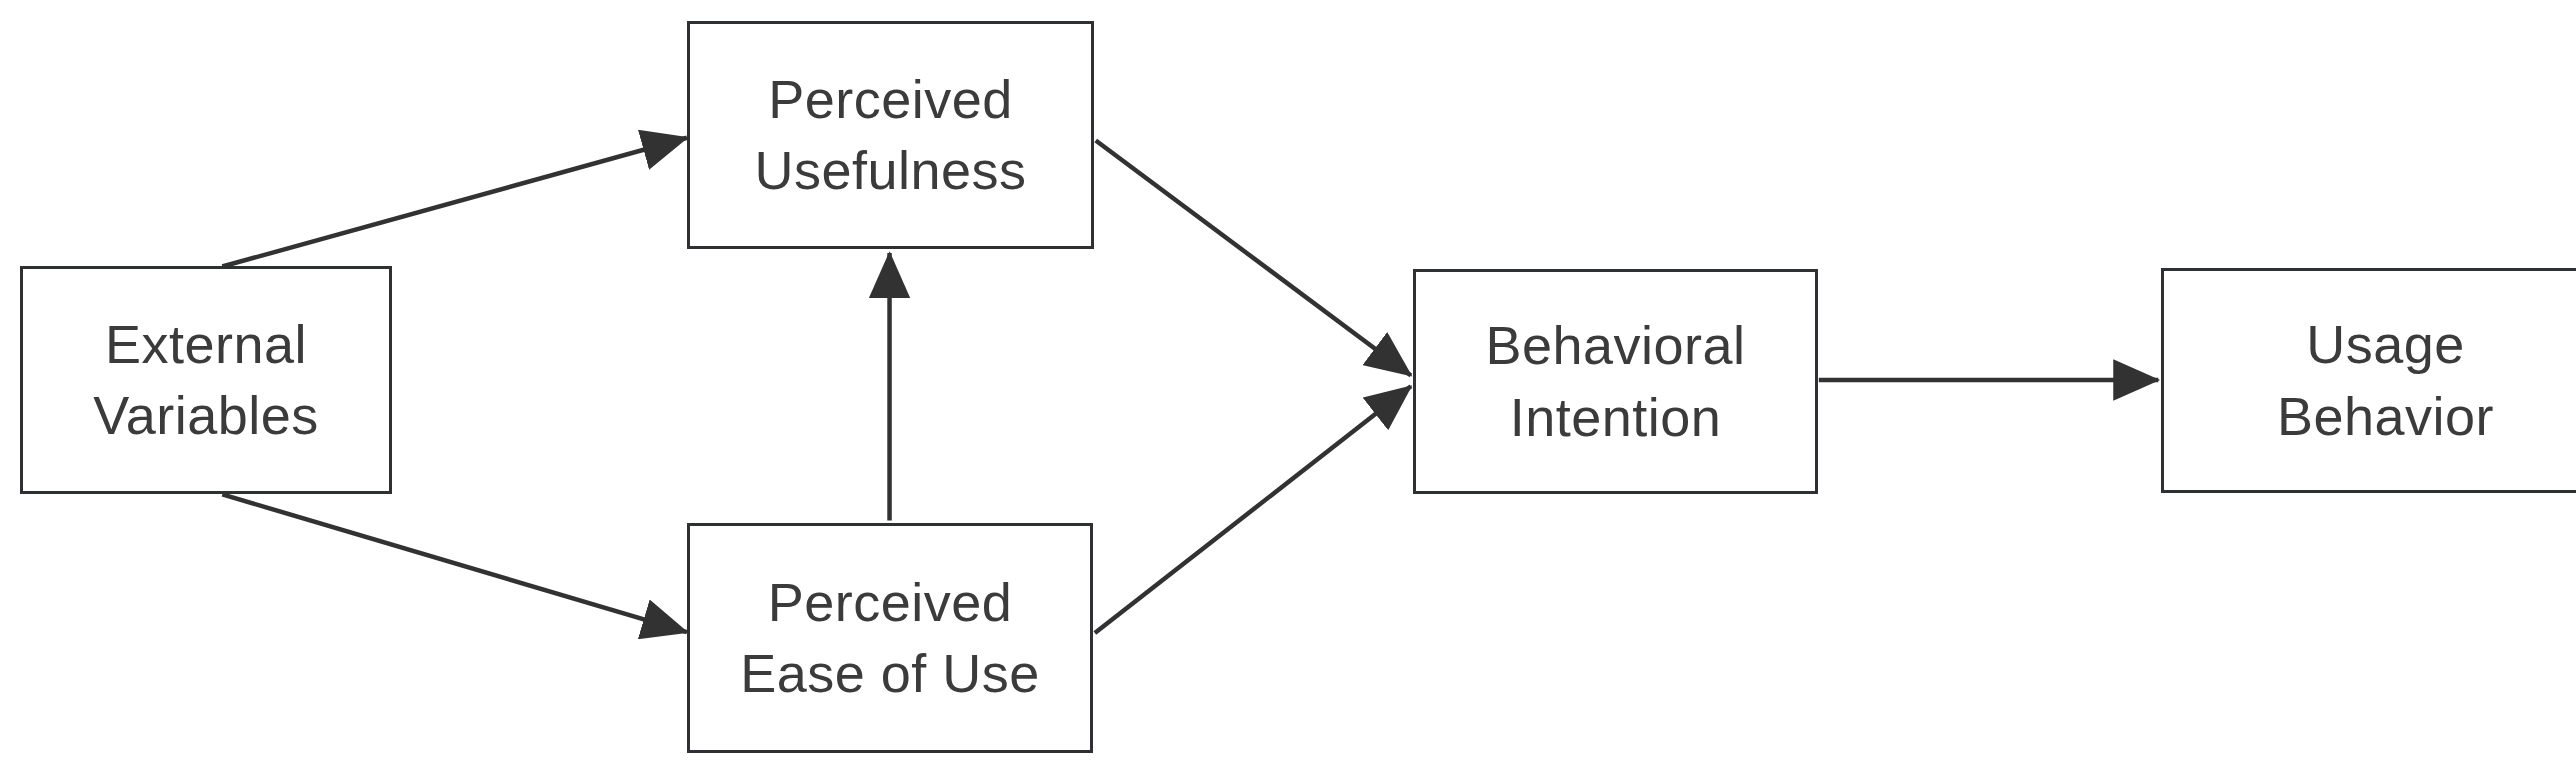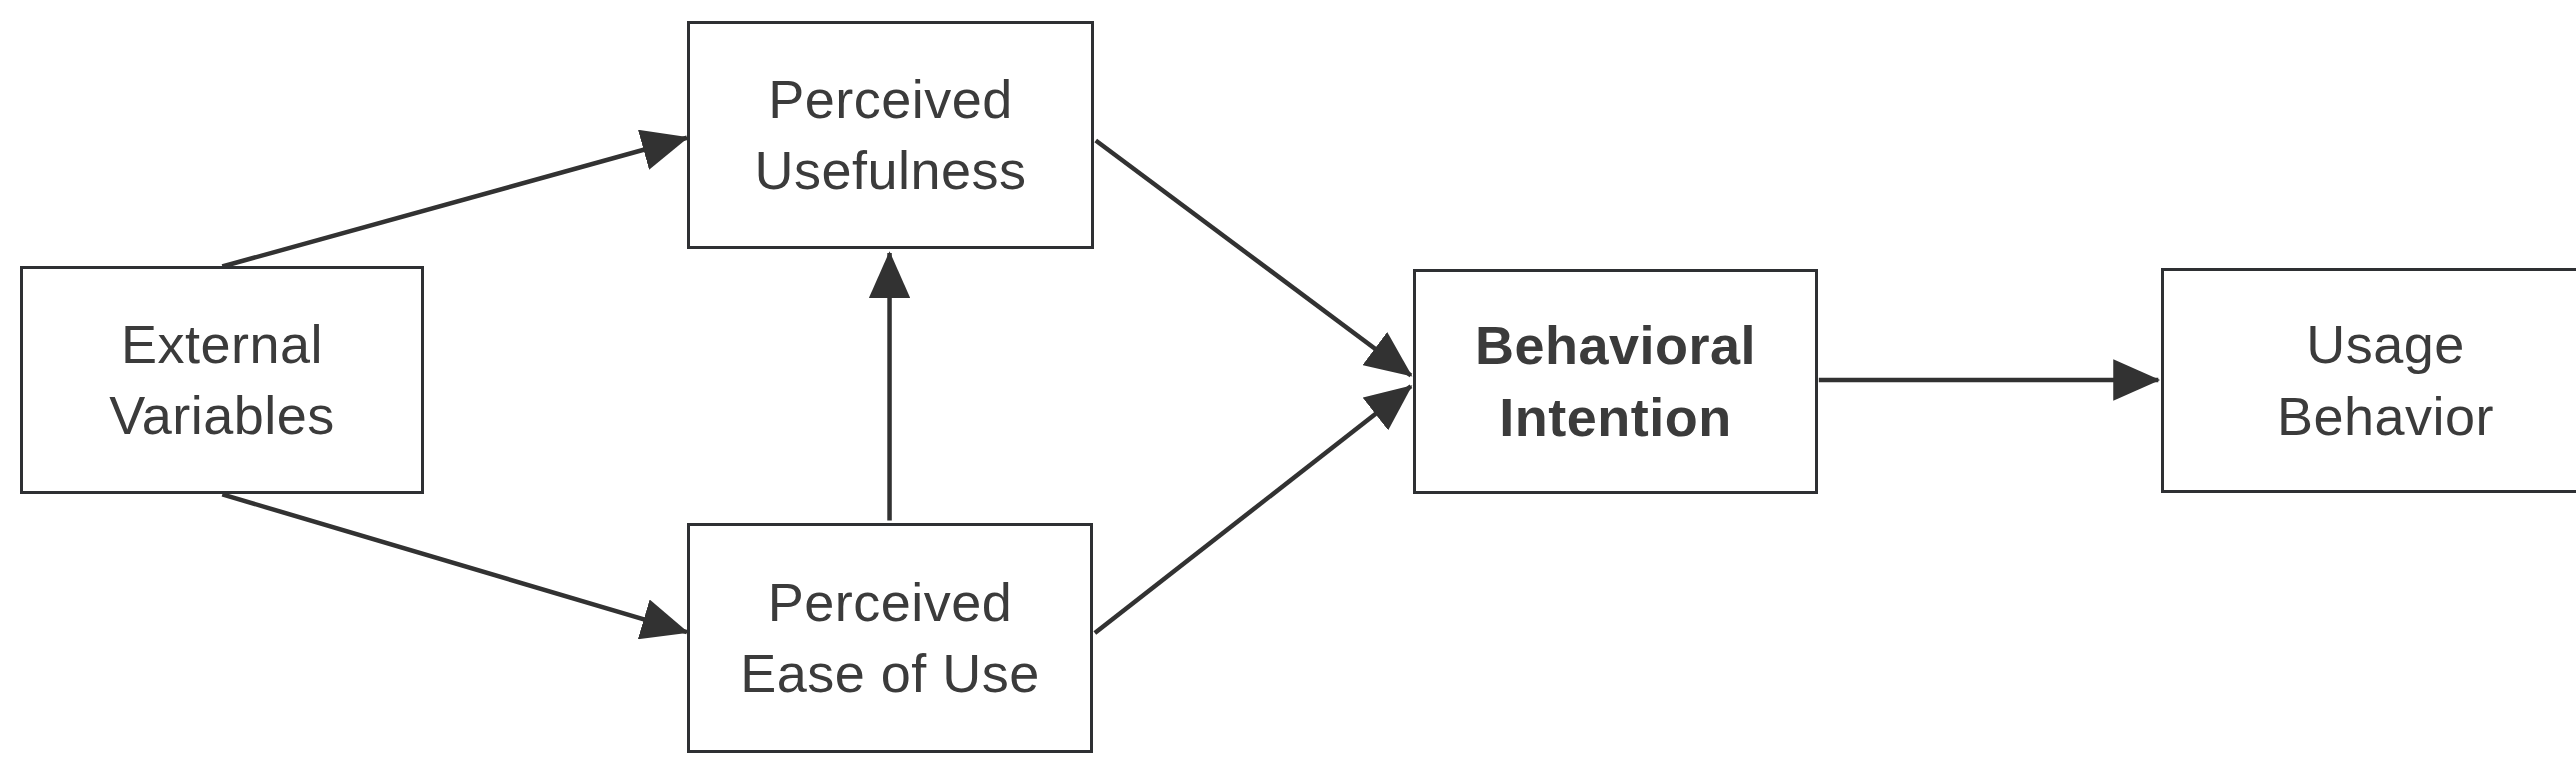--- a/index.html
+++ b/index.html
@@ -43,24 +43,24 @@
     justify-content: center;
     text-align: center;
   }
   .node-label {
     font-size: 54px;
     line-height: 1.32;
     color: var(--text-color);
     white-space: pre-line;
     letter-spacing: 0.5px;
   }
-  .node-external-variables   { left: 20px;   top: 266px; width: 404px; height: 228px; }
+  .node-external-variables   { left: 20px;   top: 266px; width: 372px; height: 228px; }
   .node-perceived-usefulness { left: 687px;  top: 21px;  width: 407px; height: 228px; }
   .node-perceived-ease-of-use{ left: 687px;  top: 523px; width: 406px; height: 230px; }
-  .node-behavioral-intention { left: 1413px; top: 269px; width: 405px; height: 225px; font-weight: bold; }
+  .node-behavioral-intention { left: 1413px; top: 269px; width: 405px; height: 225px; }
   .node-usage-behavior       { left: 2161px; top: 268px; width: 449px; height: 225px; }
 </style>
 </head>
 <body>
 
 <div class="canvas">
 
   <svg class="edges-layer" viewBox="0 0 2859 854" xmlns="http://www.w3.org/2000/svg">
     <defs>
       <marker id="arrowhead" markerUnits="userSpaceOnUse" markerWidth="54" markerHeight="46" refX="50" refY="23" orient="auto">

